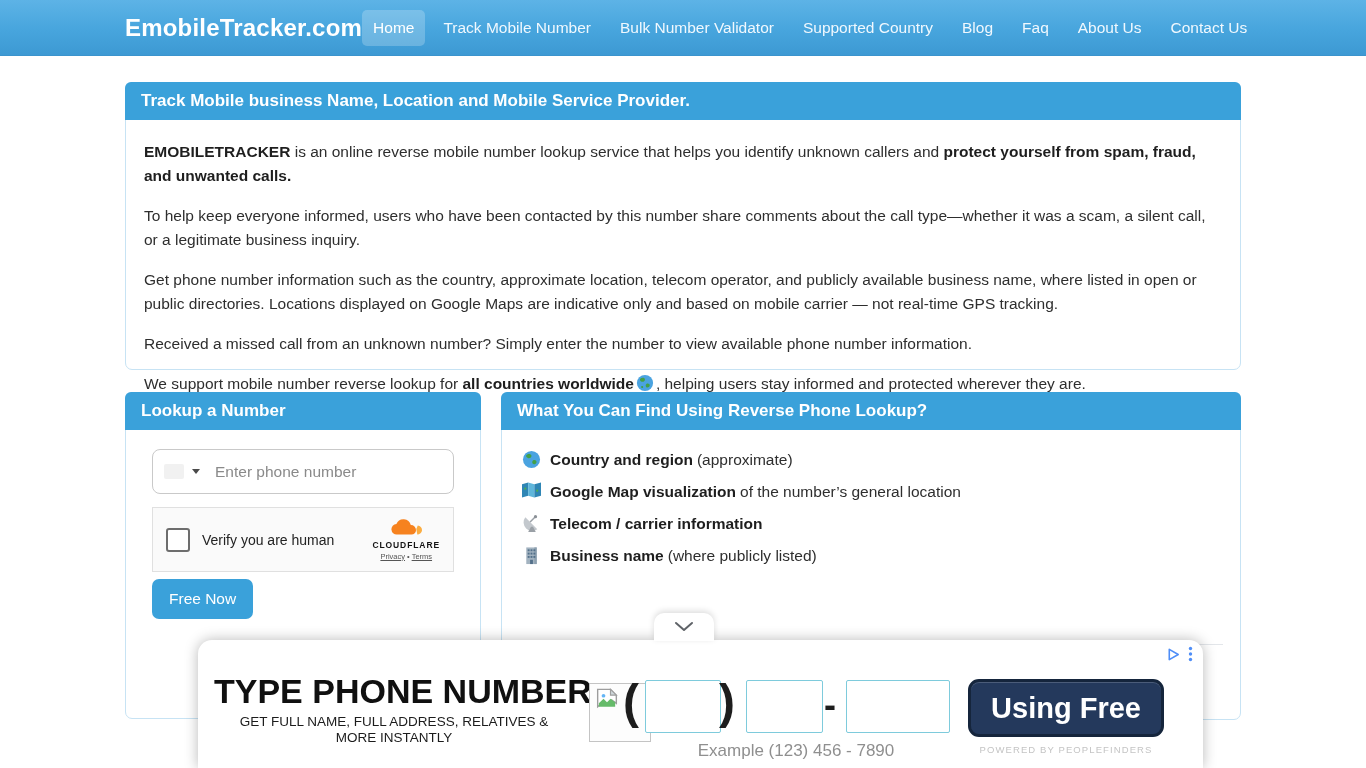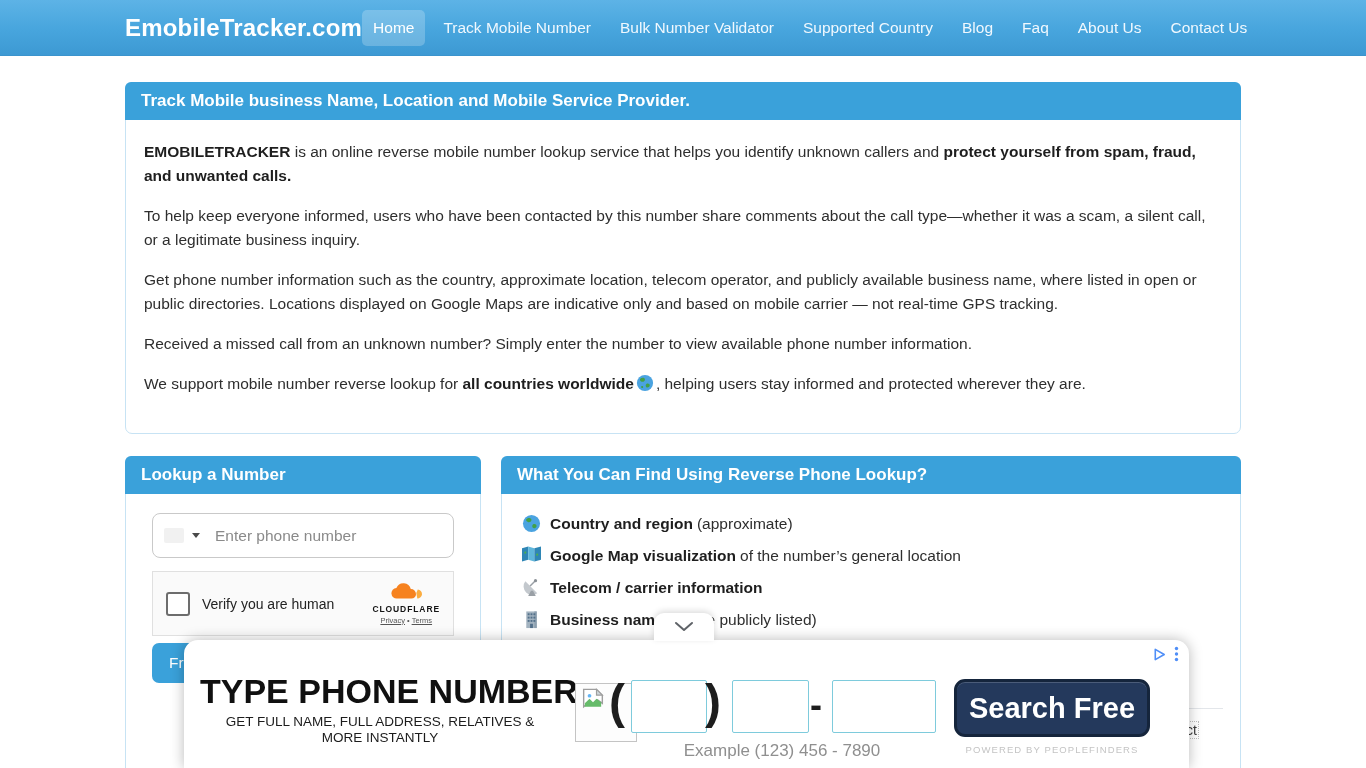--- a/index.html
+++ b/index.html
@@ -29,21 +29,21 @@
 
   
   .container { width:1116px; margin:0 auto; }
   .card { border:1px solid #c7e3f4; border-radius:7px; background:#fff; position:relative; }
   .card-header {
     background:#3aa1da; color:#fff; font-weight:700; font-size:17px;
     height:38px; line-height:38px; padding:0 16px;
     border-radius:6px 6px 0 0; margin:-1px -1px 0 -1px;
   }
 
-  .intro-card { margin-top:26px; height:352px; }
+  .intro-card { margin-top:26px; height:288px; }
   .intro-body { padding:20px 16px 0; font-size:15.5px; color:#2e2e2e; line-height:24px; }
   .intro-body p { margin:0 2px 16px; }
   .intro-body strong { font-weight:700; color:#1e1e1e; }
 
   .row { display:flex; gap:20px; margin-top:22px; }
   .lookup-card { width:356px; height:327px; }
   .find-card { flex:1; height:328px; }
 
   
   .lookup-body { padding:19px 26px 0; }
@@ -87,21 +87,21 @@
   .find-fragment { position:absolute; left:682px; top:264px; font-size:14px; color:#3a3a3a; border:1px dotted #bdbdbd; padding:0 1px; }
 
   
   .ad-tab {
     position:absolute; left:654px; top:613px; width:60px; height:28px;
     background:#fff; border-radius:10px 10px 0 0;
     box-shadow:0 -2px 6px rgba(0,0,0,.14); z-index:60;
     display:flex; align-items:center; justify-content:center; cursor:pointer;
   }
   .ad {
-    position:absolute; left:184px; top:640px; width:1005px; height:128px;
+    position:absolute; left:198px; top:640px; width:1005px; height:128px;
     background:#fff; border-radius:14px 14px 0 0;
     box-shadow:0 0 14px rgba(0,0,0,.28); z-index:55;
   }
   .ad-copy { position:absolute; left:16px; top:33px; width:360px; text-align:center; color:#101010; }
   .ad-headline { font-size:34px; font-weight:900; line-height:36px; white-space:nowrap; letter-spacing:0; }
   .ad-sub { font-size:13.5px; line-height:16px; margin-top:5px; color:#1c1c1c; }
   .broken-img {
     position:absolute; left:391px; top:43px; width:62px; height:59px;
     border:1px solid #c4c4c4; background:#fdfdfd; padding:3px;
   }
@@ -290,21 +290,21 @@
 
   <span class="ad-paren paren-open">(</span>
   <input class="ad-input ad-input-1" style="">
   <span class="ad-paren paren-close">)</span>
   <input class="ad-input ad-input-2" style="">
   <span class="ad-dash">-</span>
   <input class="ad-input ad-input-3" style="">
 
   <div class="ad-example">Example (123) 456 - 7890</div>
 
-  <div class="ad-search-btn">Search Free</div>
+  <div class="ad-search-btn">Using Free</div>
   <div class="ad-powered">POWERED BY PEOPLEFINDERS</div>
 
   <div class="adchoices">
     <span><svg width="15" height="15" viewBox="0 0 16 16">
           <path d="M3.5 2.5 13 8l-9.5 5.5z" fill="none" stroke="#4f8ef7" stroke-width="1.7" stroke-linejoin="round"></path>
         </svg></span>
     <span><svg width="5" height="16" viewBox="0 0 5 16">
           <circle cx="2.5" cy="2.5" r="1.7" fill="#4f8ef7"></circle>
           <circle cx="2.5" cy="8" r="1.7" fill="#4f8ef7"></circle>
           <circle cx="2.5" cy="13.5" r="1.7" fill="#4f8ef7"></circle>

